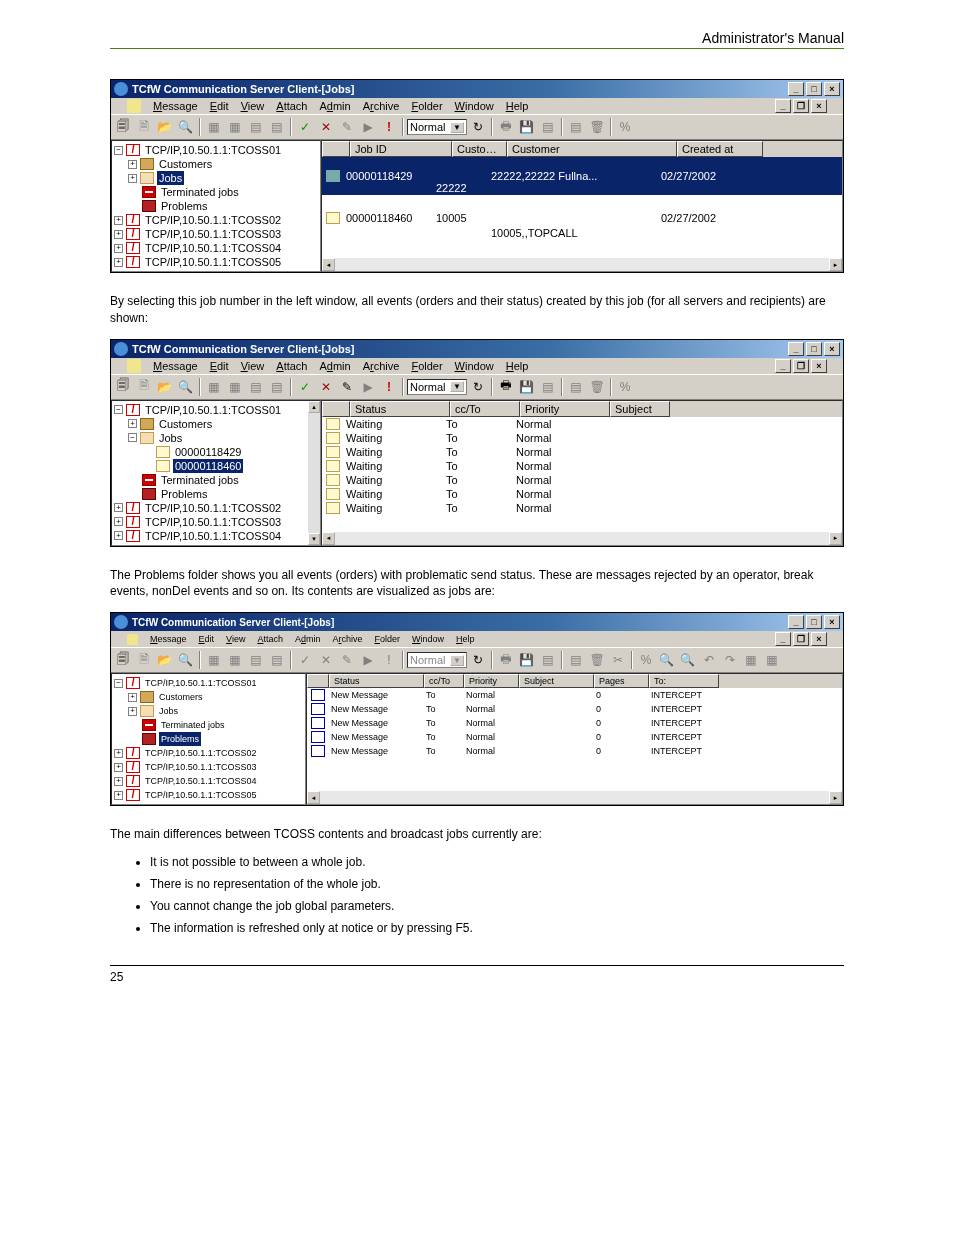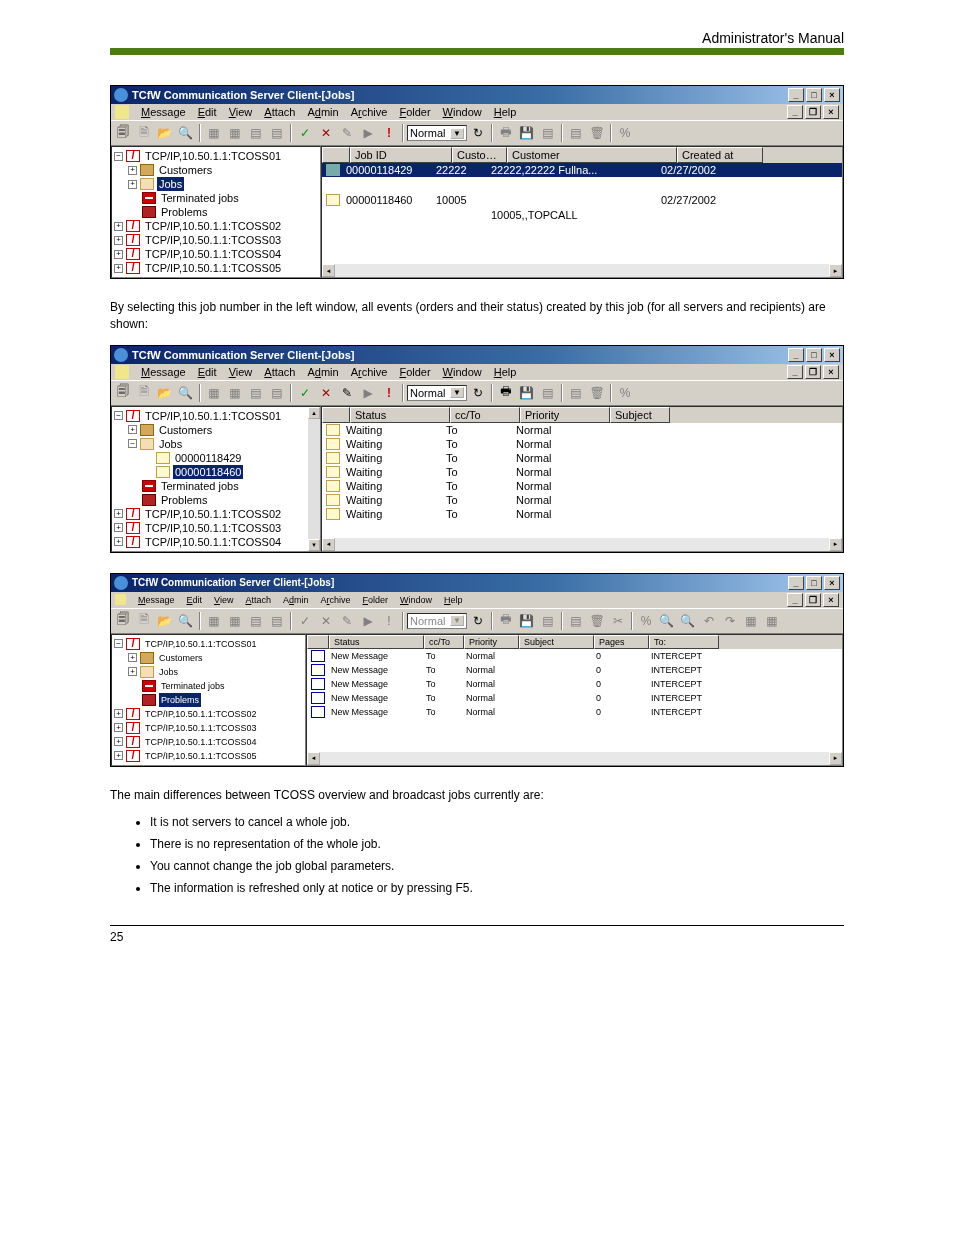--- a/index.html
+++ b/index.html
@@ -9,21 +9,21 @@
     font-family: Arial, sans-serif;
     font-size: 11px;
     background: #fff;
     color: #000;
     width: 954px;
   }
   .page {
     padding: 30px 110px 30px 110px;
   }
   .header-line {
-    border-bottom: 7px solid #4d7c0f;
+    border-bottom: 1px solid #4d7c0f;
     text-align: right;
     padding-bottom: 2px;
     margin-bottom: 30px;
     font-size: 14px;
   }
   .body-text {
     font-size: 12px;
     margin: 12px 0;
     line-height: 1.4;
   }
@@ -61,21 +61,21 @@
     border-right-color: #404040;
     border-bottom-color: #404040;
     display: flex; align-items: center; justify-content: center;
     color: #000;
     font-size: 9px;
     font-weight: bold;
   }
   .menubar {
     background: #d4d0c8;
     display: flex;
-    padding: 1px 4px;
+    padding: 1px 16px;
     align-items: center;
   }
   .menubar .m-icon {
     width: 14px; height: 14px;
     background: #f0e68c;
     margin-right: 6px;
   }
   .menu-item {
     padding: 1px 6px;
     cursor: default;
@@ -374,21 +374,21 @@
             <div class="col" style="width:28px"></div>
             <div class="col" style="width: 102px;">Job ID</div>
             <div class="col" style="width: 55px;">Custom...</div>
             <div class="col" style="width: 170px;">Customer</div>
             <div class="col" style="width: 86px;">Created at</div>
           </div>
         <div class="list-body" id="fig1-body">
             <div class="list-row selected">
               <span class="row-icon " style="margin-left:4px;background:#7aa;"></span>
               <span class="cell" style="width: 90px;">00000118429</span>
-              <span class="cell" style="width: 55px;">22222</span>
+              <span class="cell" style="width: 55px; margin-top: 24px;">22222</span>
               <span class="cell" style="width: 170px;">22222,22222 Fullna...</span>
               <span class="cell" style="width: 70px;">02/27/2002</span>
             </div>
             <div class="list-row">
               <span class="row-icon ic-doc" style="margin-left:4px;"></span>
               <span class="cell" style="width: 90px;">00000118460</span>
               <span class="cell" style="width: 55px;">10005</span>
               <span class="cell" style="width: 170px; margin-top: 31px;">10005,,TOPCALL</span>
               <span class="cell" style="width: 70px;">02/27/2002</span>
             </div>
@@ -572,20 +572,21 @@
           </div>
         <div class="hscroll">
           <span class="sb-btn">◂</span>
           <span class="track"></span>
           <span class="sb-btn">▸</span>
         </div>
       </div>
     </div>
   </div>
 
+  <p class="body-text">The Problems folder shows you all events (orders) with problematic send status. These are messages rejected by an operator, break events, nonDel events and so on. Its contents are visualized as jobs are:</p>
 
   <div class="app-window small">
     <div class="titlebar" style="font-size:10px">
       <span class="t-icon"></span>
       <span>TCfW Communication Server Client-[Jobs]</span>
       <span class="spacer"></span>
       <span class="win-btns">
         <span class="win-btn">_</span>
         <span class="win-btn">□</span>
         <span class="win-btn">×</span>
@@ -747,23 +748,23 @@
           </div>
         <div class="hscroll">
           <span class="sb-btn">◂</span>
           <span class="track"></span>
           <span class="sb-btn">▸</span>
         </div>
       </div>
     </div>
   </div>
 
-  <p class="body-text">The main differences between TCOSS overview and broadcast jobs currently are:</p>
+  <p class="body-text">The main differences between TCOSS contents and broadcast jobs currently are:</p>
   <ul class="bullets" id="bullets">
-      <li>It is not servers to cancel a whole job.</li>
+      <li>It is not possible to between a whole job.</li>
       <li>There is no representation of the whole job.</li>
       <li>You cannot change the job global parameters.</li>
       <li>The information is refreshed only at notice or by pressing F5.</li>
     </ul>
 
   <div class="footer-line">
     <span>25</span>
   </div>
 </div>
 

